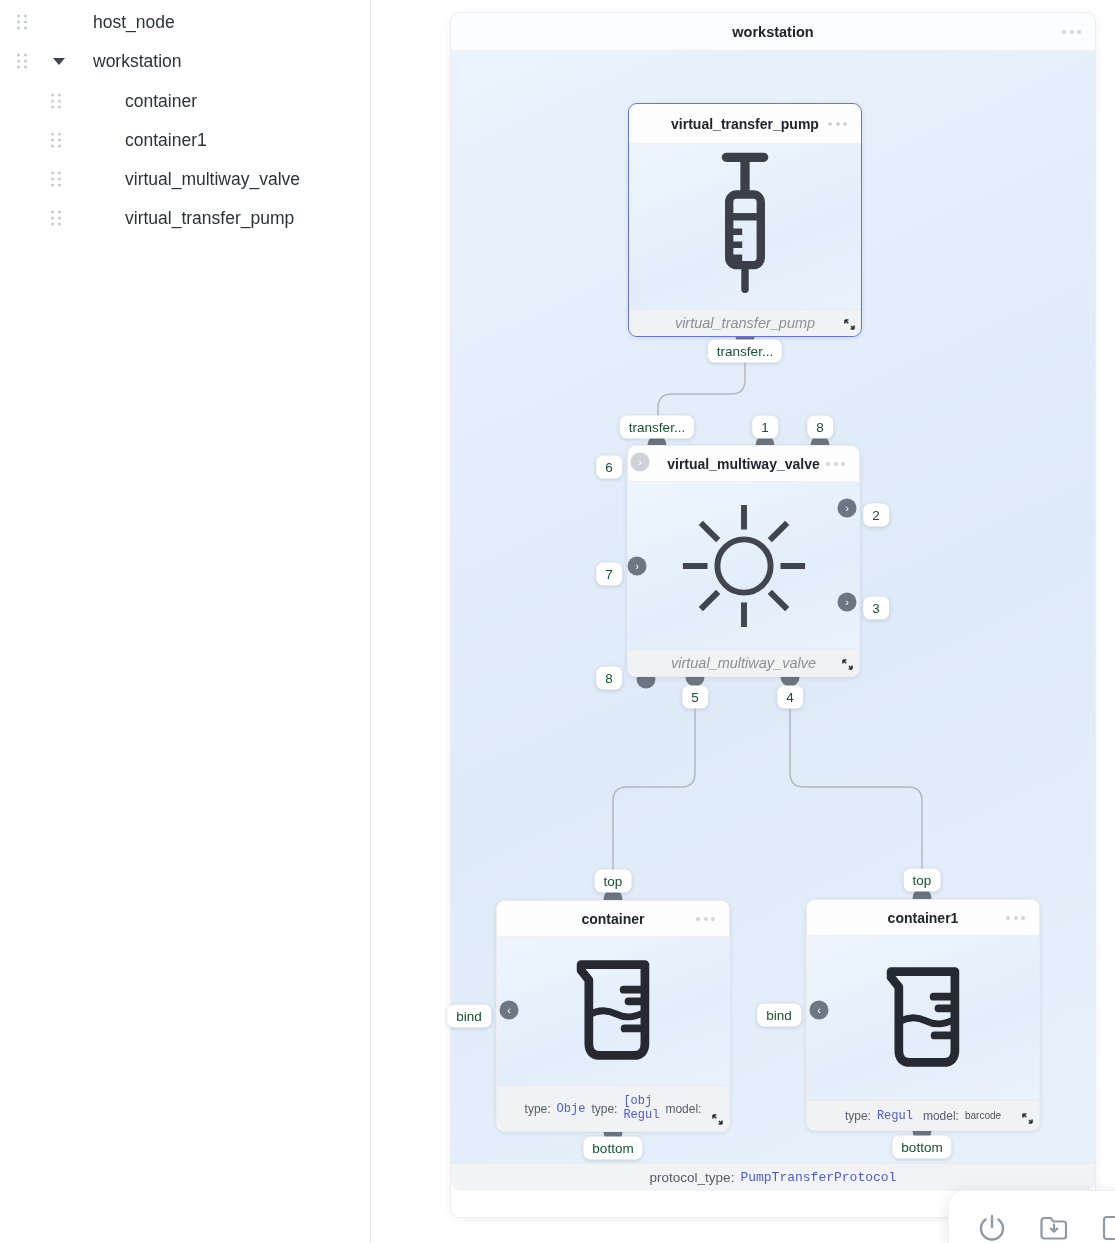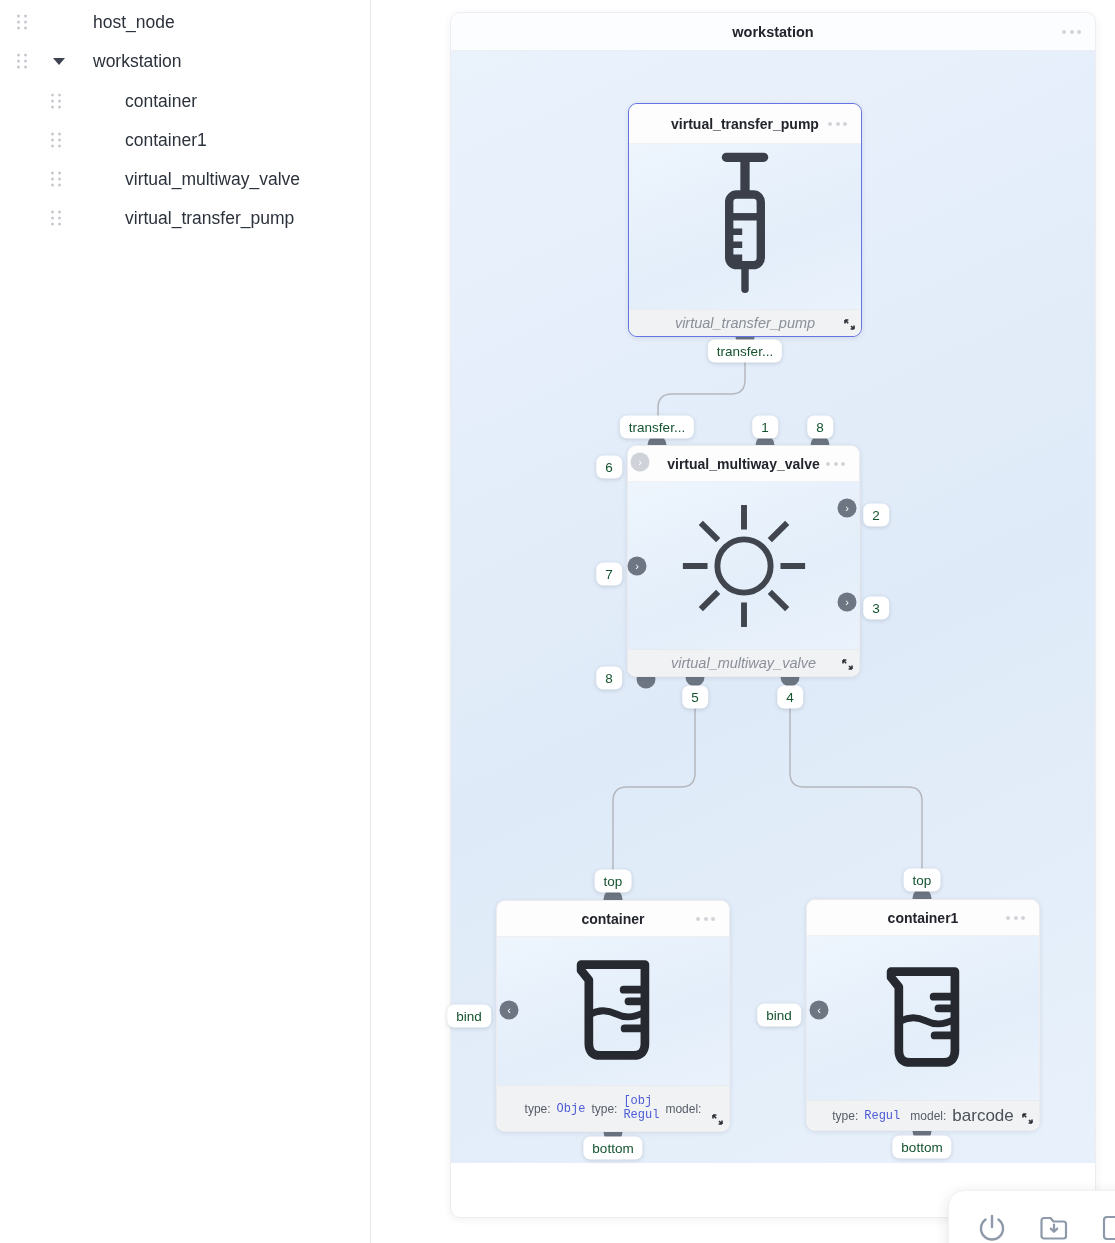--- a/index.html
+++ b/index.html
@@ -66,21 +66,21 @@
   
   .plabel { position:absolute; transform:translate(-50%,-50%); background:#fff;
     border-radius:7px; box-shadow:0 1px 4px rgba(15,23,42,.16); padding:4px 9px;
     font-size:13.5px; color:#14532d; white-space:nowrap; z-index:6; }
   
   .fields { display:flex; align-items:center; gap:6px; padding:0 10px; overflow:hidden; width:100%; justify-content:center; }
   .f-label { font-size:12px; color:#565d68; white-space:nowrap; flex:0 0 auto; }
   .f-val { font-size:12px; font-family:"Liberation Mono", monospace; color:#4d5bd6; }
   .clip1 { max-width:38px; overflow:hidden; white-space:nowrap; flex:0 1 auto; }
   .wrap2 { width:36px; line-height:1.15; overflow:hidden; word-break:break-all; max-height:30px; flex:0 0 auto; }
-  .plainval { font-size:17px; color:#4b5158; white-space:nowrap; }
+  .plainval { font-size:10px; color:#4b5158; white-space:nowrap; }
   
   .toolbar { position:absolute; left:948px; top:1190px; width:210px; height:110px;
     background:#fff; border:1px solid #f0f1f3; border-radius:16px;
     box-shadow:0 3px 14px rgba(30,41,59,.12); z-index:10;
     display:flex; align-items:flex-start; padding:20px 0 0 26px; gap:28px; }
   .tool-btn { width:34px; height:34px; cursor:pointer; flex:0 0 auto; }
   svg { display:block; }
 </style>
 </head>
 <body>
@@ -158,20 +158,24 @@
 <div class="ws">
   <div class="ws-header">
     <span class="ws-title">workstation</span>
     <span class="dots3">
         <i></i>
         <i></i>
         <i></i>
       </span>
   </div>
   <div class="ws-body"></div>
+  <div class="ws-footer">
+    <span class="kv-label">protocol_type:</span>
+    <span class="kv-mono">PumpTransferProtocol</span>
+  </div>
 </div>
 
 <svg class="edges" viewBox="0 0 1115 1243">
   <path d="M745 338 V380 Q745 394 731 394 H672 Q658 394 658 408 V446" fill="none" stroke="#b5b7bd" stroke-width="1.5"></path>
   <path d="M695 678 V773 Q695 787 681 787 H627 Q613 787 613 801 V899" fill="none" stroke="#b5b7bd" stroke-width="1.5"></path>
   <path d="M790 678 V773 Q790 787 804 787 H908 Q922 787 922 801 V898" fill="none" stroke="#b5b7bd" stroke-width="1.5"></path>
 </svg>
 
 <span class="port-half" style="left:745px; top:337px"></span>
 <span class="port-half" style="left:657px; top:445px"></span>

